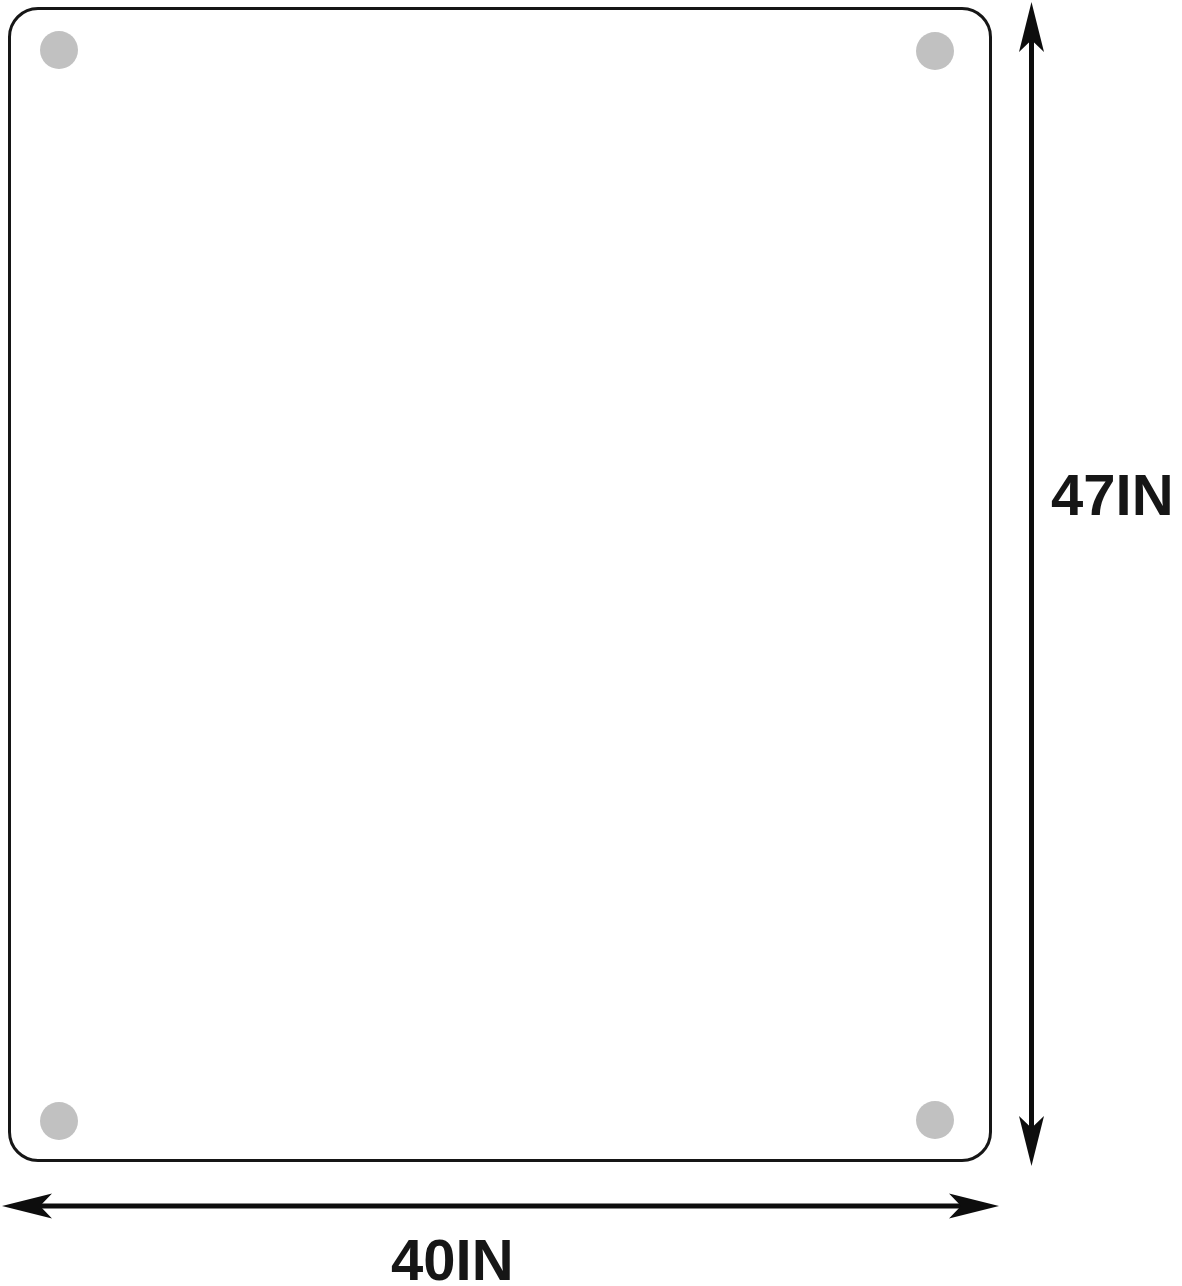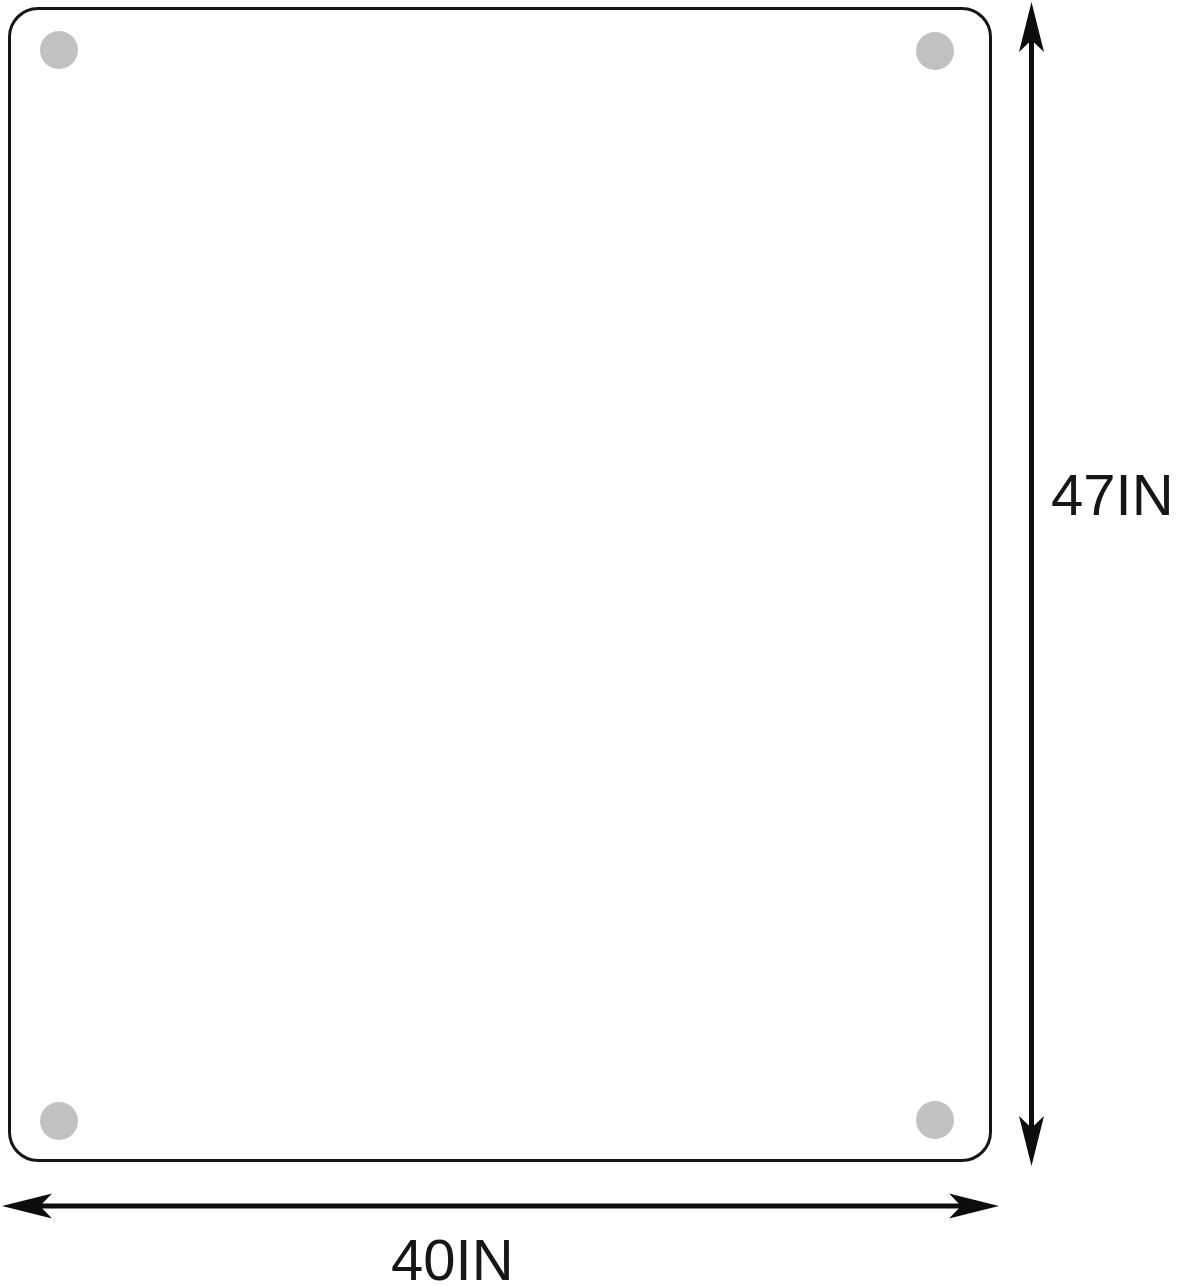--- a/index.html
+++ b/index.html
@@ -39,21 +39,21 @@
   .pad.br { left: 916px; top: 1101px;}
   .arrow-layer {
     position: absolute;
     left: 0;
     top: 0;
     width: 1182px;
     height: 1286px;
   }
   .dim-label {
     position: absolute;
-    font-weight: normal;
+    font-weight: bold;
     font-size: 58px;
     line-height: 1;
     color: #161616;
     letter-spacing: 0px;
     white-space: nowrap;
   }
   .dim-label.height { left: 1051px; top: 466px; }
   .dim-label.width  { left: 391px;  top: 1231px; }
 </style>
 </head>

